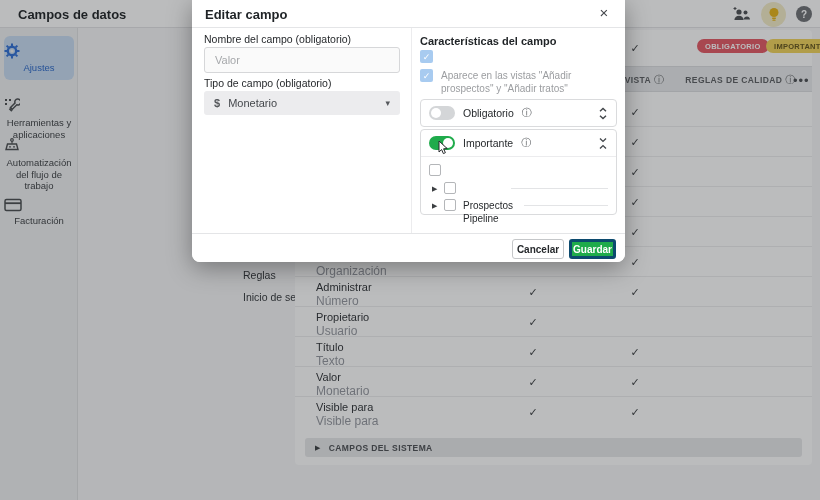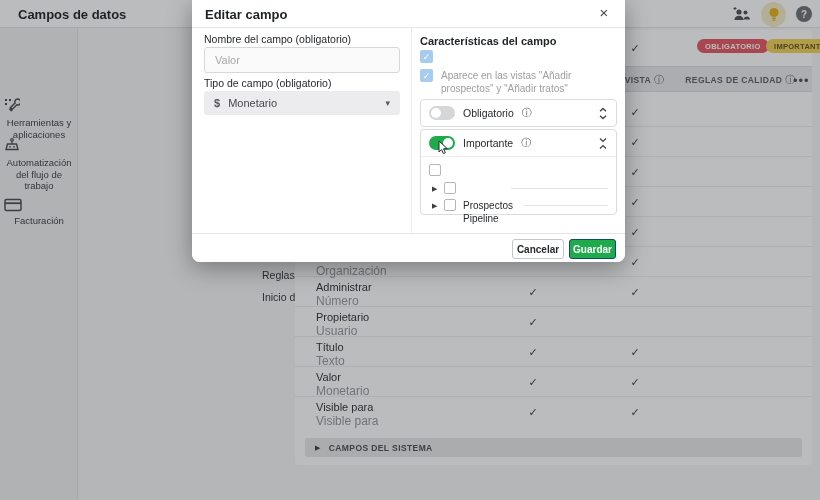--- a/index.html
+++ b/index.html
@@ -16,21 +16,21 @@
 
   
   .rail { left:0; top:28px; width:78px; height:472px; background:#eff1f3; border-right:1px solid #e0e1e3; z-index:1; }
   .rail-item { position:absolute; left:4px; width:70px; text-align:center; font-size:9.5px; color:#3c3f42; line-height:11.5px; }
   .rail-item .ric { display:block; margin:0 auto 3px auto; }
   .rail-sel { background:#c7dbf3; border-radius:6px; padding:7px 0 6px 0; color:#2a68c8; }
   .rail-sel .lbl { color:#2a68c8; }
 
   
   .nav2 { left:78px; top:28px; width:217px; height:472px; background:#f6f7f8; z-index:1; }
-  .nav-item { position:absolute; left:165px; font-size:10.5px; color:#33363a; white-space:nowrap;margin-left:19px; }
+  .nav-item { position:absolute; left:165px; font-size:10.5px; color:#33363a; white-space:nowrap; }
   .nav-header { position:absolute; left:165px; font-size:9px; font-weight:bold; letter-spacing:.5px; color:#85888c; white-space:nowrap; }
   .nav-pill { position:absolute; left:152px; width:140px; height:20px; background:#c7dbf3; border-radius:3px; }
   .nav-sel { color:#2a68c8; font-weight:bold; }
 
   
   .card { left:295px; top:30px; width:517px; height:435px; background:#fff; border-radius:4px; z-index:1; }
   .pinned-row { position:absolute; left:0; top:0; width:100%; height:36px; }
   .thead { position:absolute; left:0; top:36px; width:100%; height:26px; background:#e9eaec; border-top:1px solid #dcdde0; border-bottom:1px solid #dcdde0; }
   .th { position:absolute; top:0; height:26px; display:flex; align-items:center; justify-content:center; gap:3px; font-size:8.5px; font-weight:bold; letter-spacing:.4px; color:#5b5e62; }
   .info-glyph { font-size:10px; font-weight:normal; color:#5b5e62; }
@@ -76,21 +76,21 @@
   .tog-lbl { font-size:10.5px; color:#26292c; }
   .i-circ { font-size:10px; color:#55585c; }
   .sorticon { margin-left:auto; }
   .tree { border-top:1px solid #ececee; position:relative; height:59px; }
   .cb-emp { position:absolute; width:12px; height:12px; background:#fff; border:1px solid #b4b6b9; border-radius:2px; }
   .tree-lbl { position:absolute; font-size:10px; color:#26292c; white-space:nowrap; }
   .tree-line { position:absolute; height:1px; background:#e3e4e6; }
   .m-footer { position:absolute; left:0; top:233px; width:100%; height:29px; border-top:1px solid #e4e5e7; background:#fff; border-radius:0 0 8px 8px; }
   .btn { position:absolute; top:5px; height:20px; border-radius:3px; font-size:10px; font-weight:bold; display:flex; align-items:center; justify-content:center; font-family:inherit; }
   .btn-cancel { left:320px; width:52px; background:#fff; border:1px solid #c5c7c9; color:#26292c; }
-  .btn-save { left:377px; width:47px; background:#1fab4b; border:1px solid #0c4a6e; color:#fff; }
+  .btn-save { left:377px; width:47px; background:#1fab4b; border:3px solid #0c4a6e; color:#fff; }
   .cursor-svg { position:absolute; left:246px; top:141px; z-index:12; }
   svg { display:block; }
 </style>
 </head>
 <body>
 
 <div class="abs topbar">
   <div class="abs page-title">Campos de datos</div>
   <div class="abs topbar-icons">
     <span>
@@ -107,20 +107,39 @@
         <circle cx="6" cy="5.5" r="4.5" fill="#e7b416"></circle>
         <rect x="4" y="10.5" width="4" height="1.4" rx=".7" fill="#e7b416"></rect>
         <rect x="4.4" y="12.6" width="3.2" height="1.2" rx=".6" fill="#e7b416"></rect>
       </svg>
     </span>
     <span class="help-circle">?</span>
   </div>
 </div>
 
 <div class="abs rail">
+  <div class="rail-item rail-sel" style="top:8px;">
+    <span class="ric">
+      <svg width="16" height="16" viewBox="0 0 16 16">
+        <circle cx="8" cy="8" r="4.2" fill="none" stroke="#2f6fd6" stroke-width="2.4"></circle>
+        <g stroke="#2f6fd6" stroke-width="2">
+          <line x1="8" y1="0.5" x2="8" y2="3"></line>
+            <line x1="8" y1="13" x2="8" y2="15.5"></line>
+          <line x1="0.5" y1="8" x2="3" y2="8"></line>
+            <line x1="13" y1="8" x2="15.5" y2="8"></line>
+          <line x1="2.6" y1="2.6" x2="4.4" y2="4.4"></line>
+            <line x1="11.6" y1="11.6" x2="13.4" y2="13.4"></line>
+          <line x1="2.6" y1="13.4" x2="4.4" y2="11.6"></line>
+            <line x1="11.6" y1="4.4" x2="13.4" y2="2.6"></line>
+        </g>
+        <circle cx="8" cy="8" r="1.6" fill="#eff1f3"></circle>
+      </svg>
+    </span>
+    <span class="lbl">Ajustes</span>
+  </div>
   <div class="rail-item" style="top:70px;">
     <span class="ric">
       <svg width="16" height="16" viewBox="0 0 16 16">
         <g fill="#4a4d50">
           <rect x="1" y="1" width="2" height="2"></rect>
             <rect x="5" y="1" width="2" height="2"></rect>
             <rect x="1" y="5" width="2" height="2"></rect>
         </g>
         <path d="M6.5 9.5 L11 5 a3 3 0 1 1 1.8 1.8 L8.3 11.3 Z" fill="none" stroke="#4a4d50" stroke-width="1.5"></path>
         <line x1="5.5" y1="10.5" x2="8" y2="13" stroke="#4a4d50" stroke-width="2"></line>

